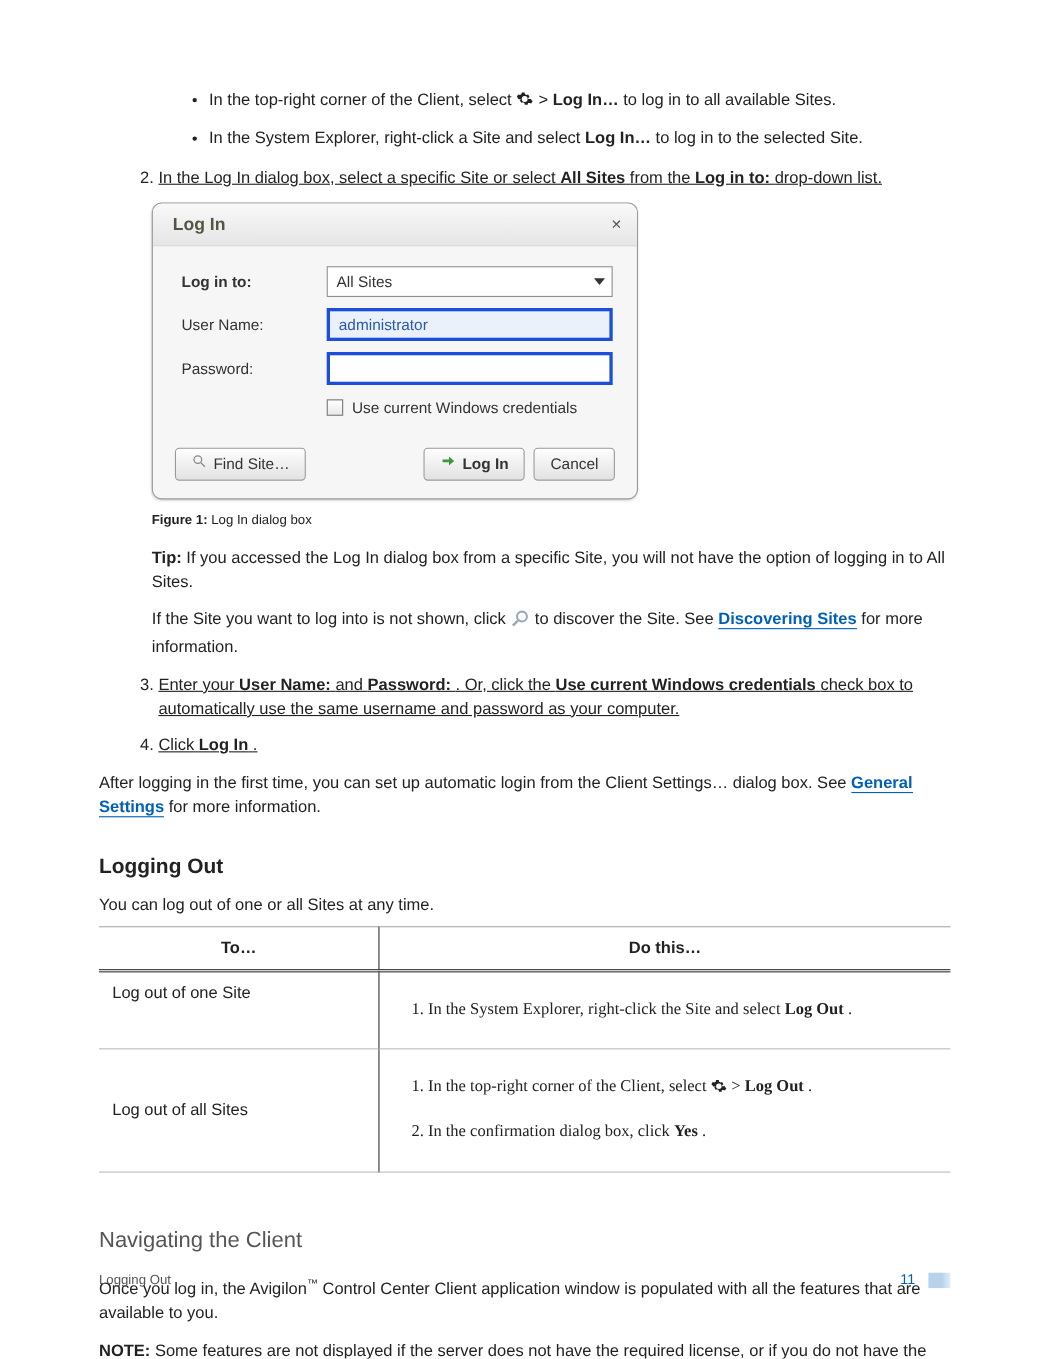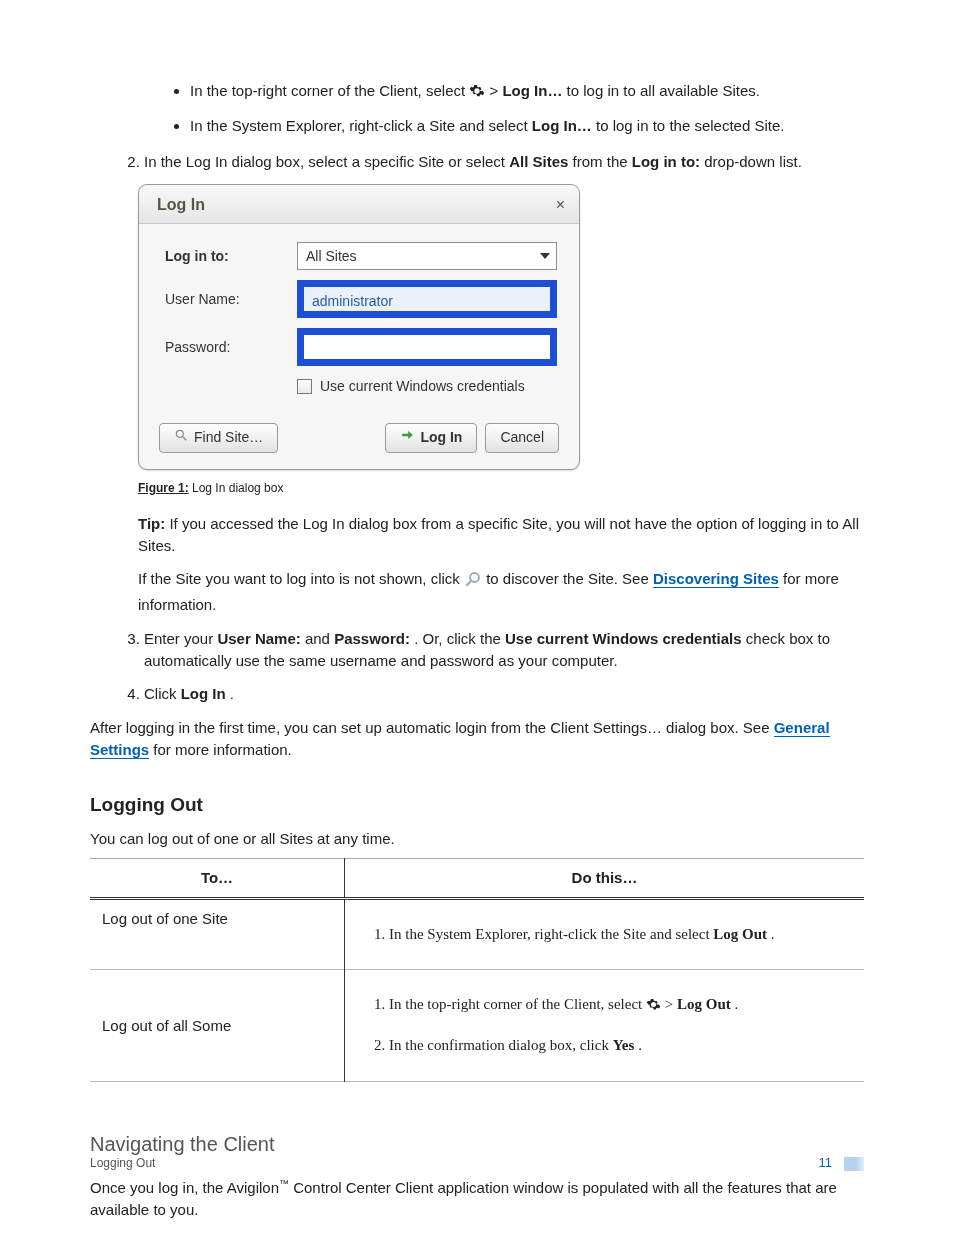--- a/index.html
+++ b/index.html
@@ -1,37 +1,37 @@
 <!DOCTYPE html>
 <html><head>
 <meta charset="utf-8">
 <style>
   html,body{margin:0;padding:0;background:#fff;}
   .page{width:954px;height:1235px;position:relative;font-family:Arial,Helvetica,sans-serif;color:#222;font-size:15px;line-height:1.45;box-sizing:border-box;padding:80px 90px 0 90px;}
   ul.dash{list-style:disc;margin:0 0 14px 0;padding-left:100px;}
   ul.dash li{margin-bottom:10px;}
-  ol.num{list-style:decimal;margin:0 0 10px 0;padding-left:54px;}
+  ol.num{list-style:decimal;margin:0 0 10px 0;padding-left:54px;text-decoration:underline;}
   ol.num > li{margin-bottom:12px;padding-left:0;}
   .sub{padding-left:48px;margin-bottom:12px;}
   .gear{display:inline-block;vertical-align:-3px;}
   .mag{display:inline-block;vertical-align:-4px;}
   b{font-weight:700;}
   a.link{color:#0060b8;text-decoration:none;border-bottom:1px solid #0060b8;font-weight:700;}
   .figcap{font-size:12px;margin:8px 0 16px 48px;}
-  .figcap b{font-weight:700;text-decoration:underline;}
+  .figcap b{font-weight:700;}
   .dlg{width:440px;margin:12px 0 10px 48px;border:1px solid #9a9a9a;border-radius:9px;background:#f6f6f6;box-shadow:0 1px 2px rgba(0,0,0,.15);font-family:"Segoe UI",Tahoma,sans-serif;color:#333;}
   .dlg-tb{display:flex;align-items:center;justify-content:space-between;height:38px;padding:0 14px 0 18px;border-bottom:1px solid #c8c8c8;background:linear-gradient(#f9f9f9,#e5e5e5);border-radius:9px 9px 0 0;font-size:16px;font-weight:700;color:#554;}
   .dlg-body{padding:18px 22px 10px 26px;}
   .dlg-row{display:flex;align-items:center;margin-bottom:10px;}
   .dlg-lab{width:132px;font-size:14px;}
   .dlg-lab.bold{font-weight:700;}
   .dlg-field{flex:1;}
   .sel{height:26px;border:1px solid #8f8f8f;background:#fff;display:flex;align-items:center;justify-content:space-between;padding:0 6px 0 8px;font-size:14px;}
   .sel .caret{width:0;height:0;border-left:5px solid transparent;border-right:5px solid transparent;border-top:6px solid #333;}
-  .inp{height:24px;border:7px solid #1d4ed8;background:#fff;padding:0 8px;font-size:14px;display:flex;align-items:flex-end;}
+  .inp{height:24px;border:3px solid #1d4ed8;background:#fff;padding:0 8px;font-size:14px;display:flex;align-items:center;}
   .inp.hi{color:#2a5aa8;background:#eaf1fb;}
   .chk-row{display:flex;align-items:center;gap:8px;margin-left:132px;font-size:14px;}
   .chk{width:13px;height:13px;border:1px solid #777;background:linear-gradient(#fff,#e8e8e8);}
   .dlg-ft{display:flex;align-items:center;justify-content:space-between;padding:16px 20px 16px 20px;gap:10px;}
   .btn{height:28px;border:1px solid #9a9a9a;border-radius:4px;background:linear-gradient(#fefefe,#e2e2e2);font-size:14px;display:inline-flex;align-items:center;gap:6px;padding:0 14px;color:#333;}
   .btn.bold{font-weight:700;}
   .btn-grp{display:flex;gap:8px;}
   .arrow{display:inline-block;}
   .h3{font-size:19px;font-weight:700;margin:30px 0 10px 0;}
   .h2{font-size:20px;font-weight:400;color:#555;margin:48px 0 18px 0;}
@@ -194,21 +194,21 @@
           <ol class="cell">
               <li>
             <span>In the System Explorer, right-click the Site and select </span>
             <b>Log Out</b>
             <span>.</span>
           </li>
             </ol>
         </td>
       </tr>
       <tr>
-        <td style="vertical-align:middle;">Log out of all Some</td>
+        <td style="vertical-align:middle;">Log out of all Sites</td>
         <td>
           <ol class="cell">
             <li>
               <span>In the top-right corner of the Client, select </span>
               <span class="gear"><svg width="15" height="15" viewBox="0 0 24 24">
                     <path fill="#222" d="M12 8a4 4 0 1 0 0 8 4 4 0 0 0 0-8zm9 4a7 7 0 0 1-.1 1.2l2 1.6-2 3.4-2.4-.9a7 7 0 0 1-2 .1l-.4 2.6h-4l-.4-2.6a7 7 0 0 1-2-1.1l-2.4.9-2-3.4 2-1.6A7 7 0 0 1 3 12a7 7 0 0 1 .1-1.2l-2-1.6 2-3.4 2.4.9a7 7 0 0 1 2-1.1L7.9 3h4l.4 2.6a7 7 0 0 1 2 1.1l2.4-.9 2 3.4-2 1.6c.1.4.1.8.1 1.2z"></path>
                   </svg></span>
               <span> &gt; </span>
               <b>Log Out</b>
               <span>.</span>

